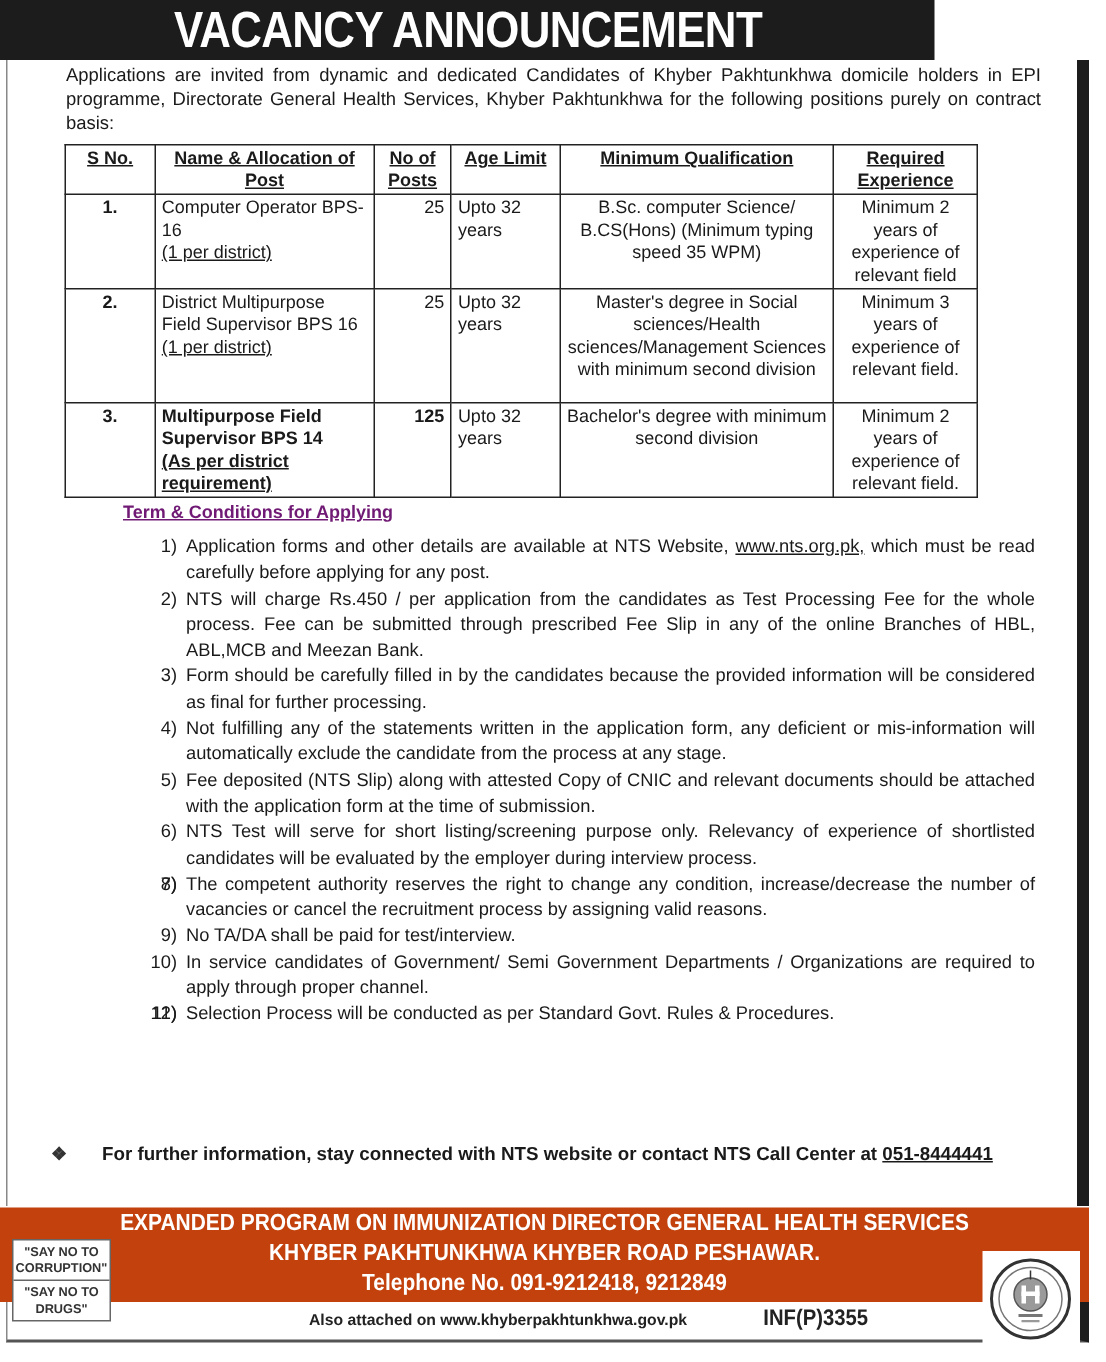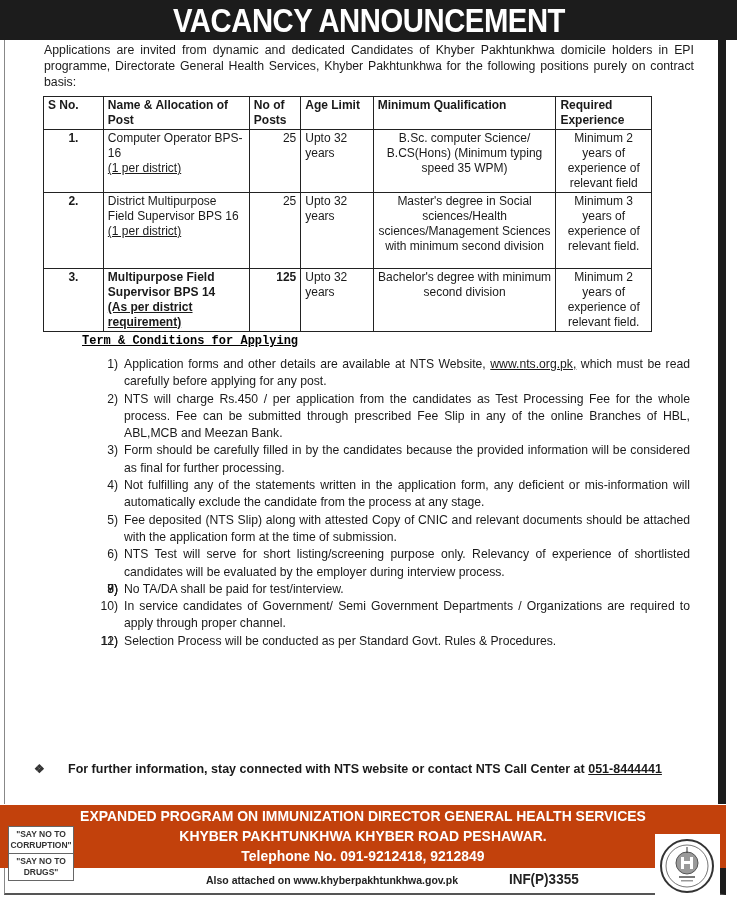--- a/index.html
+++ b/index.html
@@ -1,39 +1,39 @@
 <!DOCTYPE html>
 <html><head>
 <meta charset="utf-8">
 <style>
   html, body { margin: 0; padding: 0; background: #ffffff; }
   body { width: 737px; height: 908px; position: relative; overflow: hidden;
          font-family: "Liberation Sans", sans-serif; color: #111; }
   .page { position: absolute; left: 0; top: 0; width: 737px; height: 908px; background: #fff; }
-  .header-band { position: absolute; left: 0; top: 0; width: 737px; height: 40px; background: #1c1c1c;
+  .header-band { position: absolute; left: 0; top: 0; width: 623px; height: 40px; background: #1c1c1c;
                  display: flex; align-items: center; justify-content: center; }
   .header-band h1 { margin: 0; color: #fff; font-family: "Liberation Sans", sans-serif; font-weight: bold;
                     font-size: 34px; letter-spacing: -0.5px; transform: scaleX(0.86); }
   .frame { position: absolute; left: 4px; top: 40px; width: 722px; height: 764px;
            border-left: 1px solid #888; border-right: 8px solid #1c1c1c; box-sizing: border-box; }
   .intro { position: absolute; left: 44px; top: 42px; width: 650px; font-size: 12.3px; line-height: 16px;
            text-align: justify; color: #1a1a1a; }
   table.vac { position: absolute; left: 43px; top: 96px; width: 609px; border-collapse: collapse;
               font-size: 12px; line-height: 15px; color: #1a1a1a; }
   table.vac th, table.vac td { border: 1px solid #222; vertical-align: top; padding: 1px 4px; }
-  table.vac th { font-weight: bold; text-align: left; }
+  table.vac th { font-weight: bold; text-align: center; text-decoration: underline; }
   td.sno { text-align: center; font-weight: bold; width: 48px; }
   td.post { width: 130px; }
   td.num { text-align: right; width: 40px; margin-top: 48px; }
   td.age { width: 60px; }
   td.qual { text-align: center; width: 165px; }
   td.exp { text-align: center; width: 82px; }
   .ul { text-decoration: underline; }
   .terms-heading { position: absolute; left: 82px; top: 334px; font-size: 12px; font-weight: bold;
-                   text-decoration: underline; color: #000000; font-family: Liberation Mono, monospace; }
+                   text-decoration: underline; color: #701a75; }
   ol.terms { position: absolute; left: 96px; top: 356px; width: 594px; margin: 0; padding: 0; list-style: none;
              font-size: 12.2px; line-height: 17.3px; color: #1a1a1a; }
   ol.terms li { position: relative; padding-left: 28px; text-align: justify; }
   ol.terms li .n { position: absolute; left: 0; top: 0; width: 26px; text-align: right; padding-right: 4px; box-sizing: border-box; }
   .further { position: absolute; left: 34px; top: 760px; width: 650px; font-size: 12.5px; font-weight: bold;
              line-height: 18px; color: #1a1a1a; }
   .further .bullet { position: absolute; left: 0; top: 0; font-size: 12px; color: #333; }
   .further .txt { margin-left: 34px; display: block; }
   .footer-band { position: absolute; left: 0; top: 805px; width: 737px; height: 90px; }
   .footer-dark { position: absolute; left: 0; top: 0; width: 726px; height: 63px; background: #c2410c; }
@@ -119,21 +119,21 @@
     <li>
       <span class="n">1)</span>
       <span>Application forms and other details are available at NTS Website, </span><a class="ul" style="color:#1a1a1a;">www.nts.org.pk,</a><span> which must be read carefully before applying for any post.</span>
     </li>
     <li><span class="n">2)</span><span>NTS will charge Rs.450 / per application from the candidates as Test Processing Fee for the whole process. Fee can be submitted through prescribed Fee Slip in any of the online Branches of HBL, ABL,MCB and Meezan Bank.</span></li>
     <li><span class="n">3)</span><span>Form should be carefully filled in by the candidates because the provided information will be considered as final for further processing.</span></li>
     <li><span class="n">4)</span><span>Not fulfilling any of the statements written in the application form, any deficient or mis-information will automatically exclude the candidate from the process at any stage.</span></li>
     <li><span class="n">5)</span><span>Fee deposited (NTS Slip) along with attested Copy of CNIC and relevant documents should be attached with the application form at the time of submission.</span></li>
     <li><span class="n">6)</span><span>NTS Test will serve for short listing/screening purpose only. Relevancy of experience of shortlisted candidates will be evaluated by the employer during interview process.</span></li>
     <li><span class="n">7)</span></li>
-    <li><span class="n">8)</span></li>
+    <li><span class="n">8)</span><span>The competent authority reserves the right to change any condition, increase/decrease the number of vacancies or cancel the recruitment process by assigning valid reasons.</span></li>
     <li><span class="n">9)</span><span>No TA/DA shall be paid for test/interview.</span></li>
     <li><span class="n">10)</span><span>In service candidates of Government/ Semi Government Departments / Organizations are required to apply through proper channel.</span></li>
     <li><span class="n">11)</span></li>
     <li><span class="n">12)</span><span>Selection Process will be conducted as per Standard Govt. Rules &amp; Procedures.</span></li>
   </ol>
 
   <div class="further">
     <span class="bullet">❖</span>
     <span class="txt"><span>For further information, stay connected with NTS website or contact NTS Call Center at </span><span class="ul">051-8444441</span></span>
   </div>

